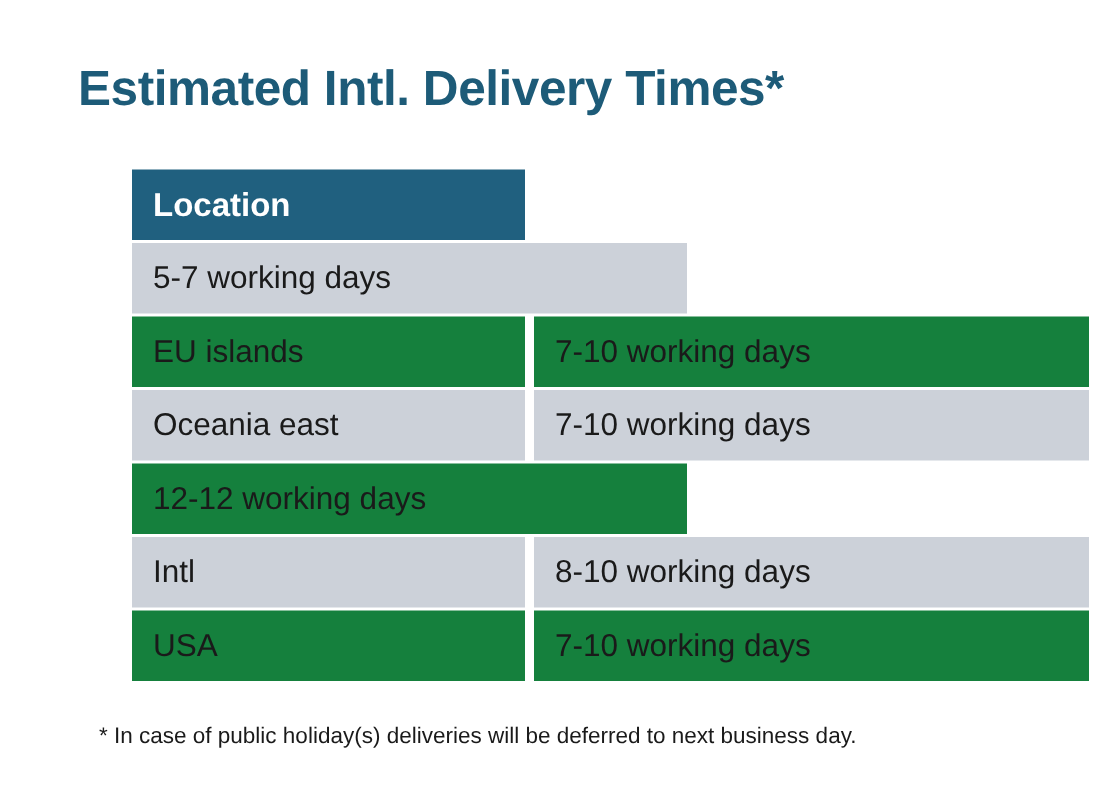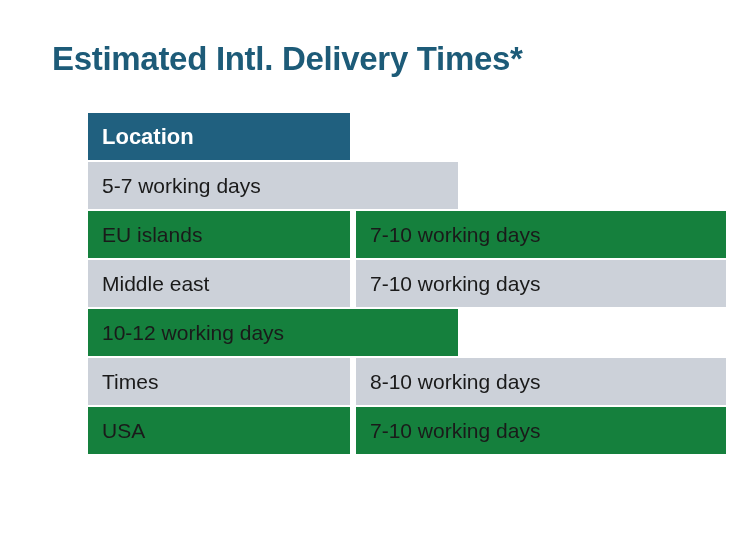--- a/index.html
+++ b/index.html
@@ -104,34 +104,35 @@
     <div class="table-row body-row row-shade-a">
       <div class="cell col-delivery">5-7 working days</div>
     </div>
 
     <div class="table-row body-row row-shade-b">
       <div class="cell col-location">EU islands</div>
       <div class="cell col-delivery">7-10 working days</div>
     </div>
 
     <div class="table-row body-row row-shade-a">
-      <div class="cell col-location">Middle east</div>
+      <div class="cell col-location">Oceania east</div>
       <div class="cell col-delivery">7-10 working days</div>
     </div>
 
     <div class="table-row body-row row-shade-b">
-      <div class="cell col-delivery">10-12 working days</div>
+      <div class="cell col-delivery">12-12 working days</div>
     </div>
 
     <div class="table-row body-row row-shade-a">
-      <div class="cell col-location">Times</div>
+      <div class="cell col-location">Intl</div>
       <div class="cell col-delivery">8-10 working days</div>
     </div>
 
     <div class="table-row body-row row-shade-b">
       <div class="cell col-location">USA</div>
       <div class="cell col-delivery">7-10 working days</div>
     </div>
 
   </div>
 
+  <div class="footnote">* In case of public holiday(s) deliveries will be deferred to next business day.</div>
 
 </div>
 
 </body></html>

